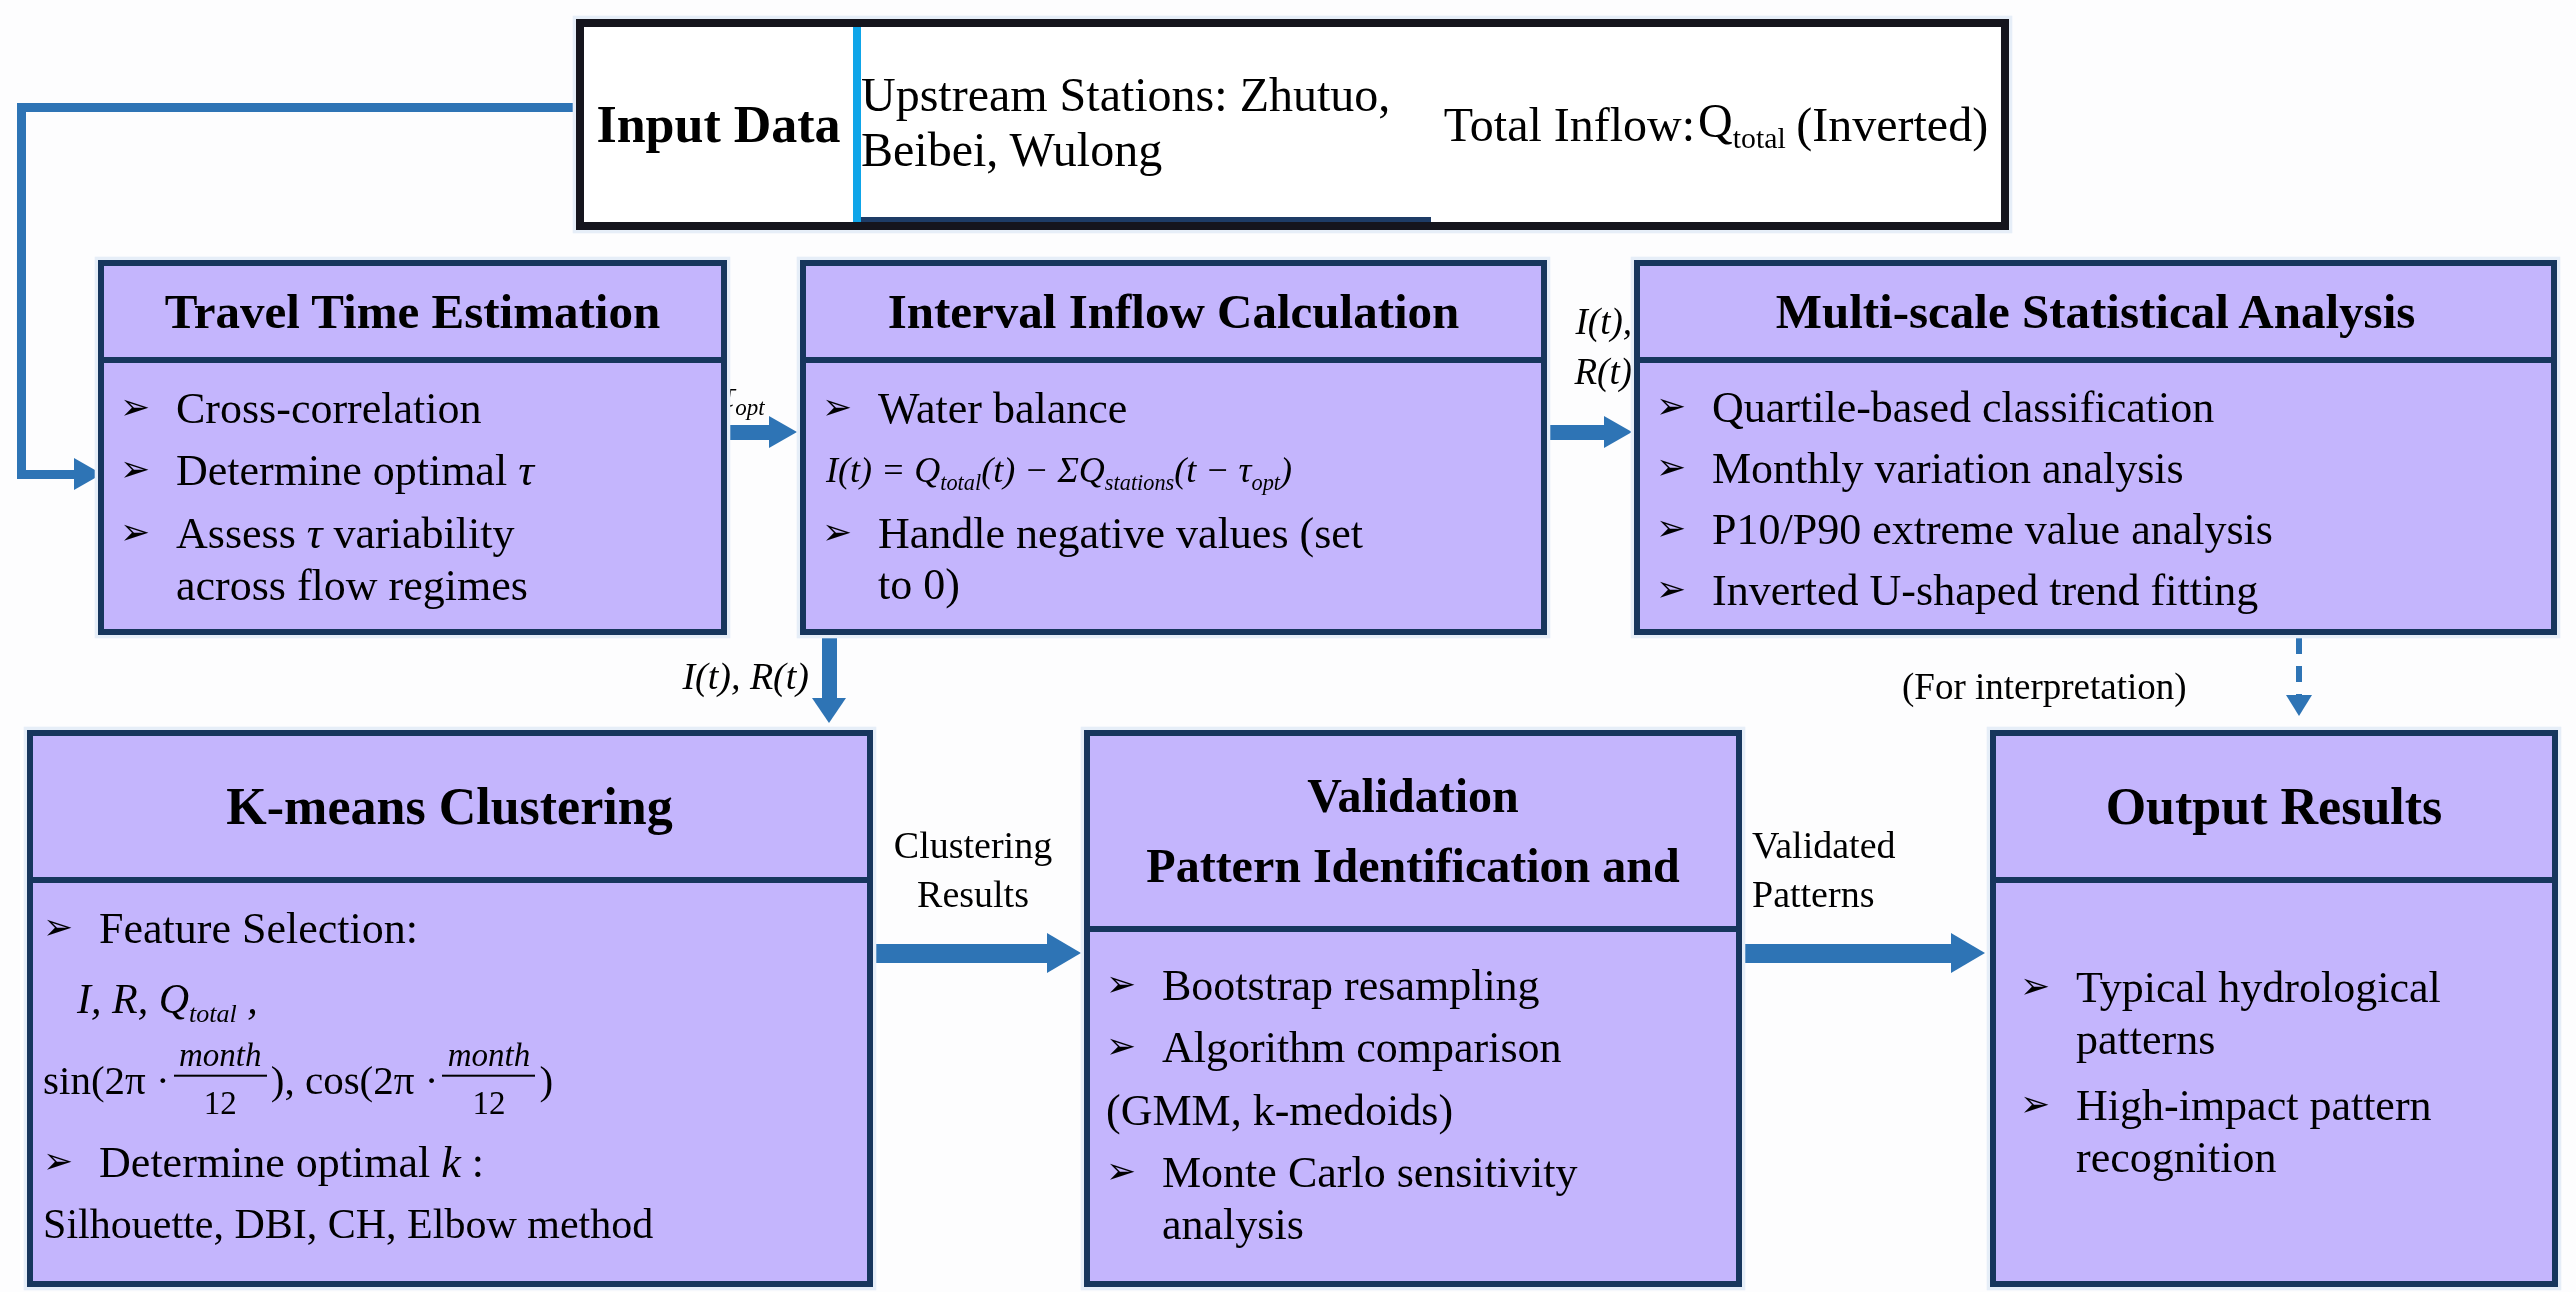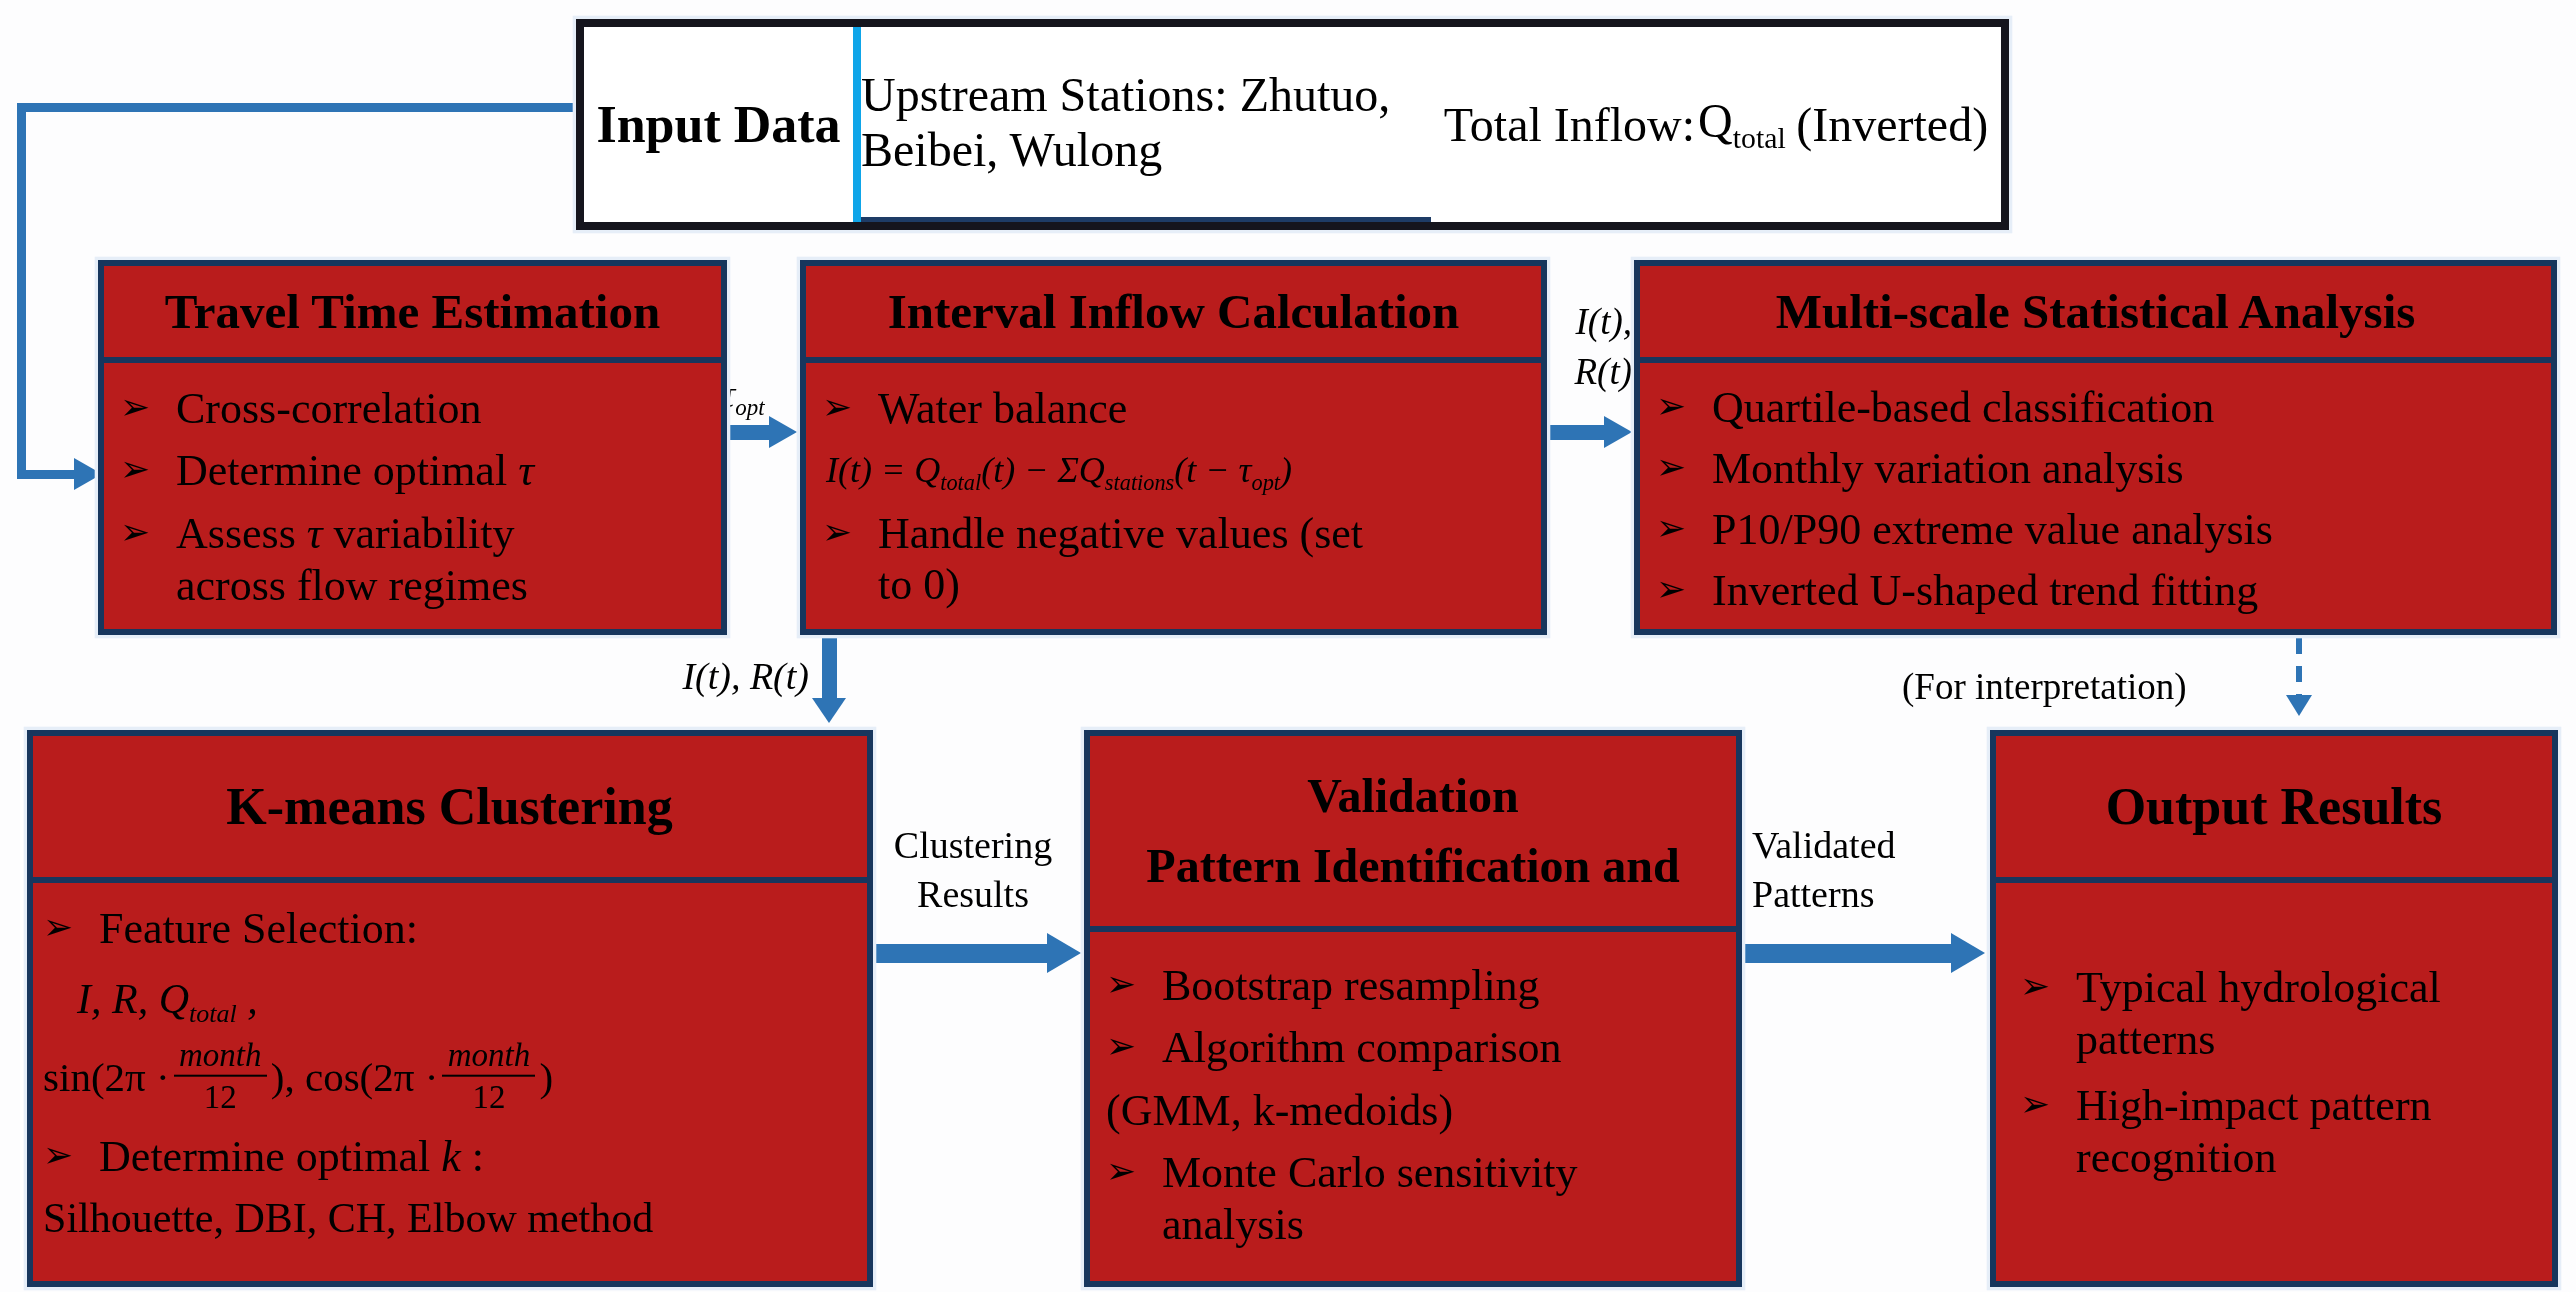--- a/index.html
+++ b/index.html
@@ -1,21 +1,21 @@
 <!DOCTYPE html>
 <html style="font-size:10.6px"><head>
 <meta charset="utf-8">
 <style>
   *{box-sizing:border-box;margin:0;padding:0}
   body{background:#ffffff}
   #canvas{position:relative;width:2576px;height:1293px;background:#fdfdfe;
           font-family:"Liberation Serif","DejaVu Serif",serif;color:#000;overflow:hidden}
 
   
-  .box{position:absolute;background:#b91c1c;border:6.6px solid #17365d;box-shadow:0 0 0 3.3px #e6eef8}
+  .box{position:absolute;background:#c4b5fd;border:6.6px solid #17365d;box-shadow:0 0 0 3.3px #e6eef8}
   .hdr{display:flex;align-items:center;justify-content:center;text-align:center;
        font-weight:bold;border-bottom:6.6px solid #17365d}
   .bd{position:relative;padding:9.3px 12px 0 16px;font-size:44px;line-height:1.18}
   .row{display:flex;align-items:flex-start;margin-top:10.6px}
   .mark{flex:0 0 56px;font-family:"DejaVu Sans",sans-serif;font-size:36px;line-height:1.35}
   .txt{flex:1}
   .line{display:block}
   .it{font-style:italic}
   sub{font-size:0.62em}
 
@@ -40,21 +40,21 @@
   
   .formula{display:block;margin-top:14.6px;padding-left:4px;font-size:36px;font-style:italic;white-space:nowrap}
 
   
   #kmeans .bd{padding-left:10.6px}
   .feat{display:block;margin-top:20px;padding-left:34px;font-size:42px;font-style:italic}
   .sincos{display:block;margin-top:12px;font-size:41px;white-space:nowrap}
   .frac{display:inline-block;vertical-align:middle;text-align:center;font-size:33px;line-height:1.1;
         font-style:italic;margin:0 4px;transform:translateY(-5.3px)}
   .frac .fn{display:block;border-bottom:2.7px solid #000;padding:0 5.3px 2px}
-  .frac .fd{display:block;padding-top:2px;font-style:normal}
+  .frac .fd{display:block;padding-top:8px;font-style:normal}
   .flush{display:block;margin-top:10.6px;font-size:42px}
   #pattern .flush{font-size:44px}
 
   
   #inputbox{position:absolute;left:576px;top:18.6px;width:1433px;height:211px;background:#fff;
             border:8px solid #15151d;display:flex;box-shadow:0 0 0 3.3px #e6eef8}
   #inputbox .lcell{flex:0 0 277px;display:flex;align-items:center;justify-content:center;
                    border-right:8px solid #0ea5e9;font-weight:bold;font-size:52px;text-align:center}
   #inputbox .rcol{flex:1;display:flex;}
   #inputbox .rrow{flex:1;display:flex;align-items:center;justify-content:center;font-size:48px}

